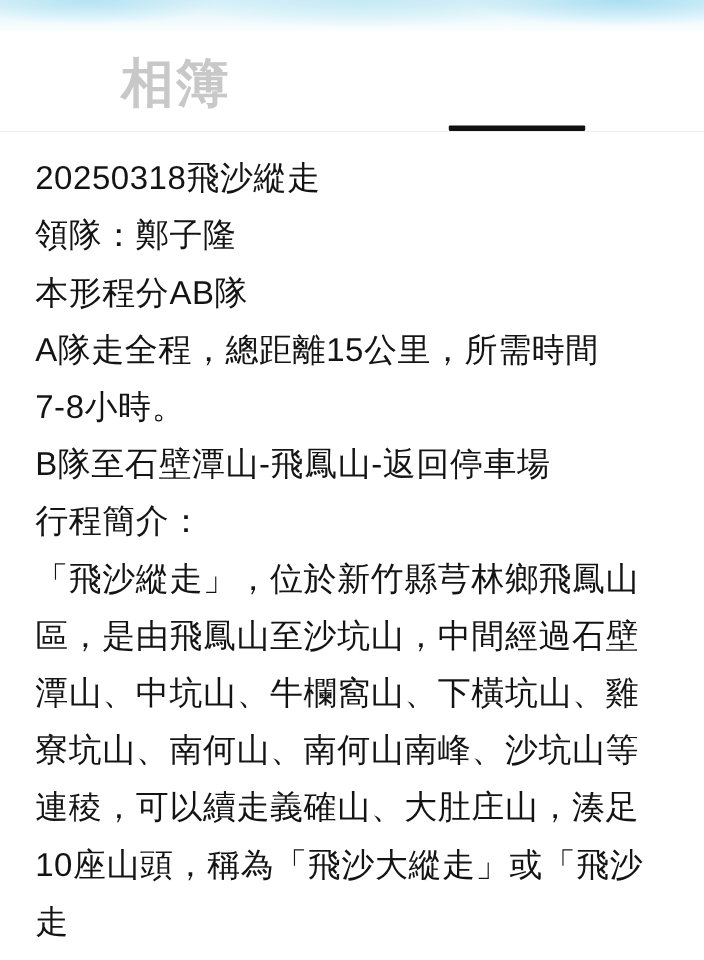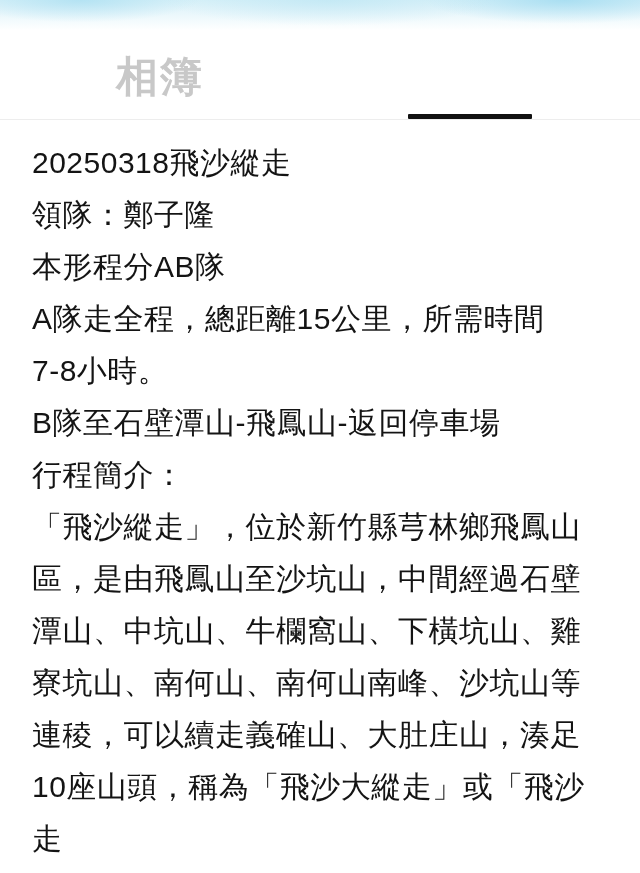--- a/index.html
+++ b/index.html
@@ -25,21 +25,21 @@
     margin-top:35px;
     height:84px;
     border-bottom:1px solid #ededed;
   }
   .tab{
     flex:1;
     position:relative;
     display:flex;align-items:center;justify-content:center;
     cursor:pointer;
   }
-  .tab-label{font-size:42px;letter-spacing:2px;line-height:1;}
+  .tab-label{font-size:48px;letter-spacing:2px;line-height:1;}
   .tab-label.inactive{color:var(--tab-inactive,#c8c8c8);font-weight:600;}
   .tab-label.active{color:var(--tab-active,#111111);font-weight:700;}
   .tab-underline{
     position:absolute;bottom:0;left:50%;
     transform:translateX(calc(-50% - 10px));
     width:124px;height:5px;border-radius:1px;
     background:var(--tab-active,#111111);
   }
   .content{padding:17px 26px 0 32px;}
   .note-text{

